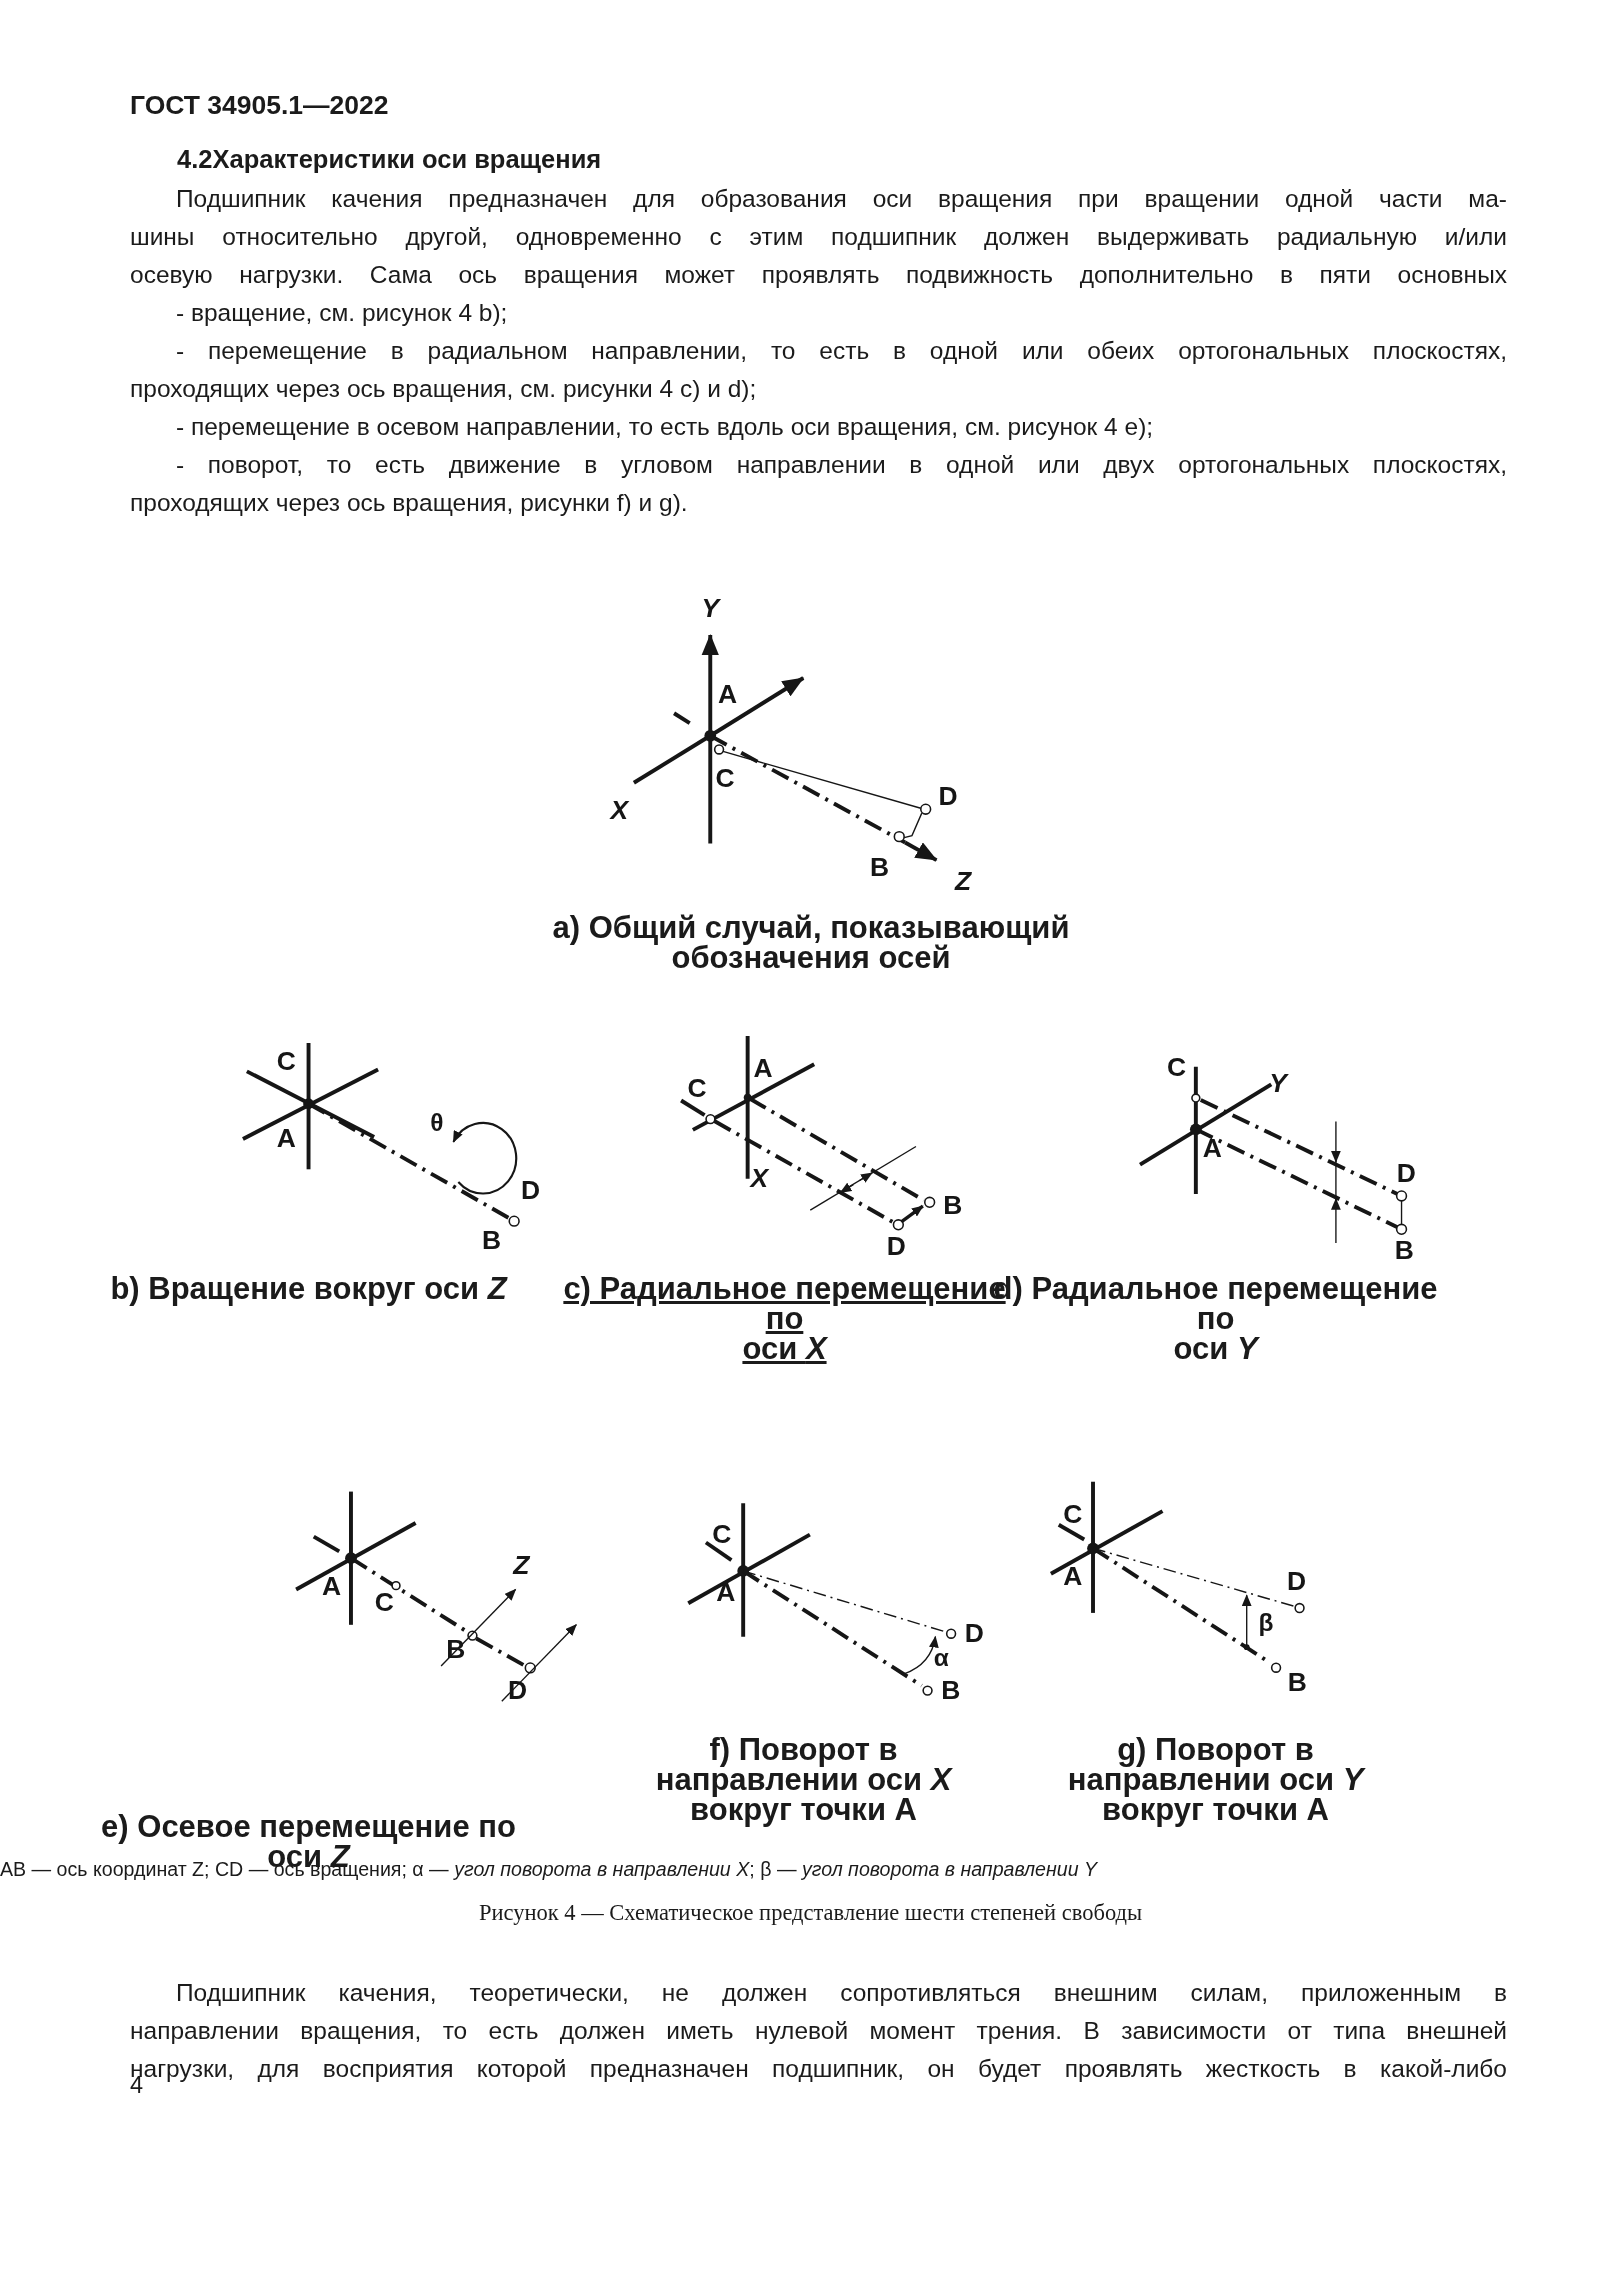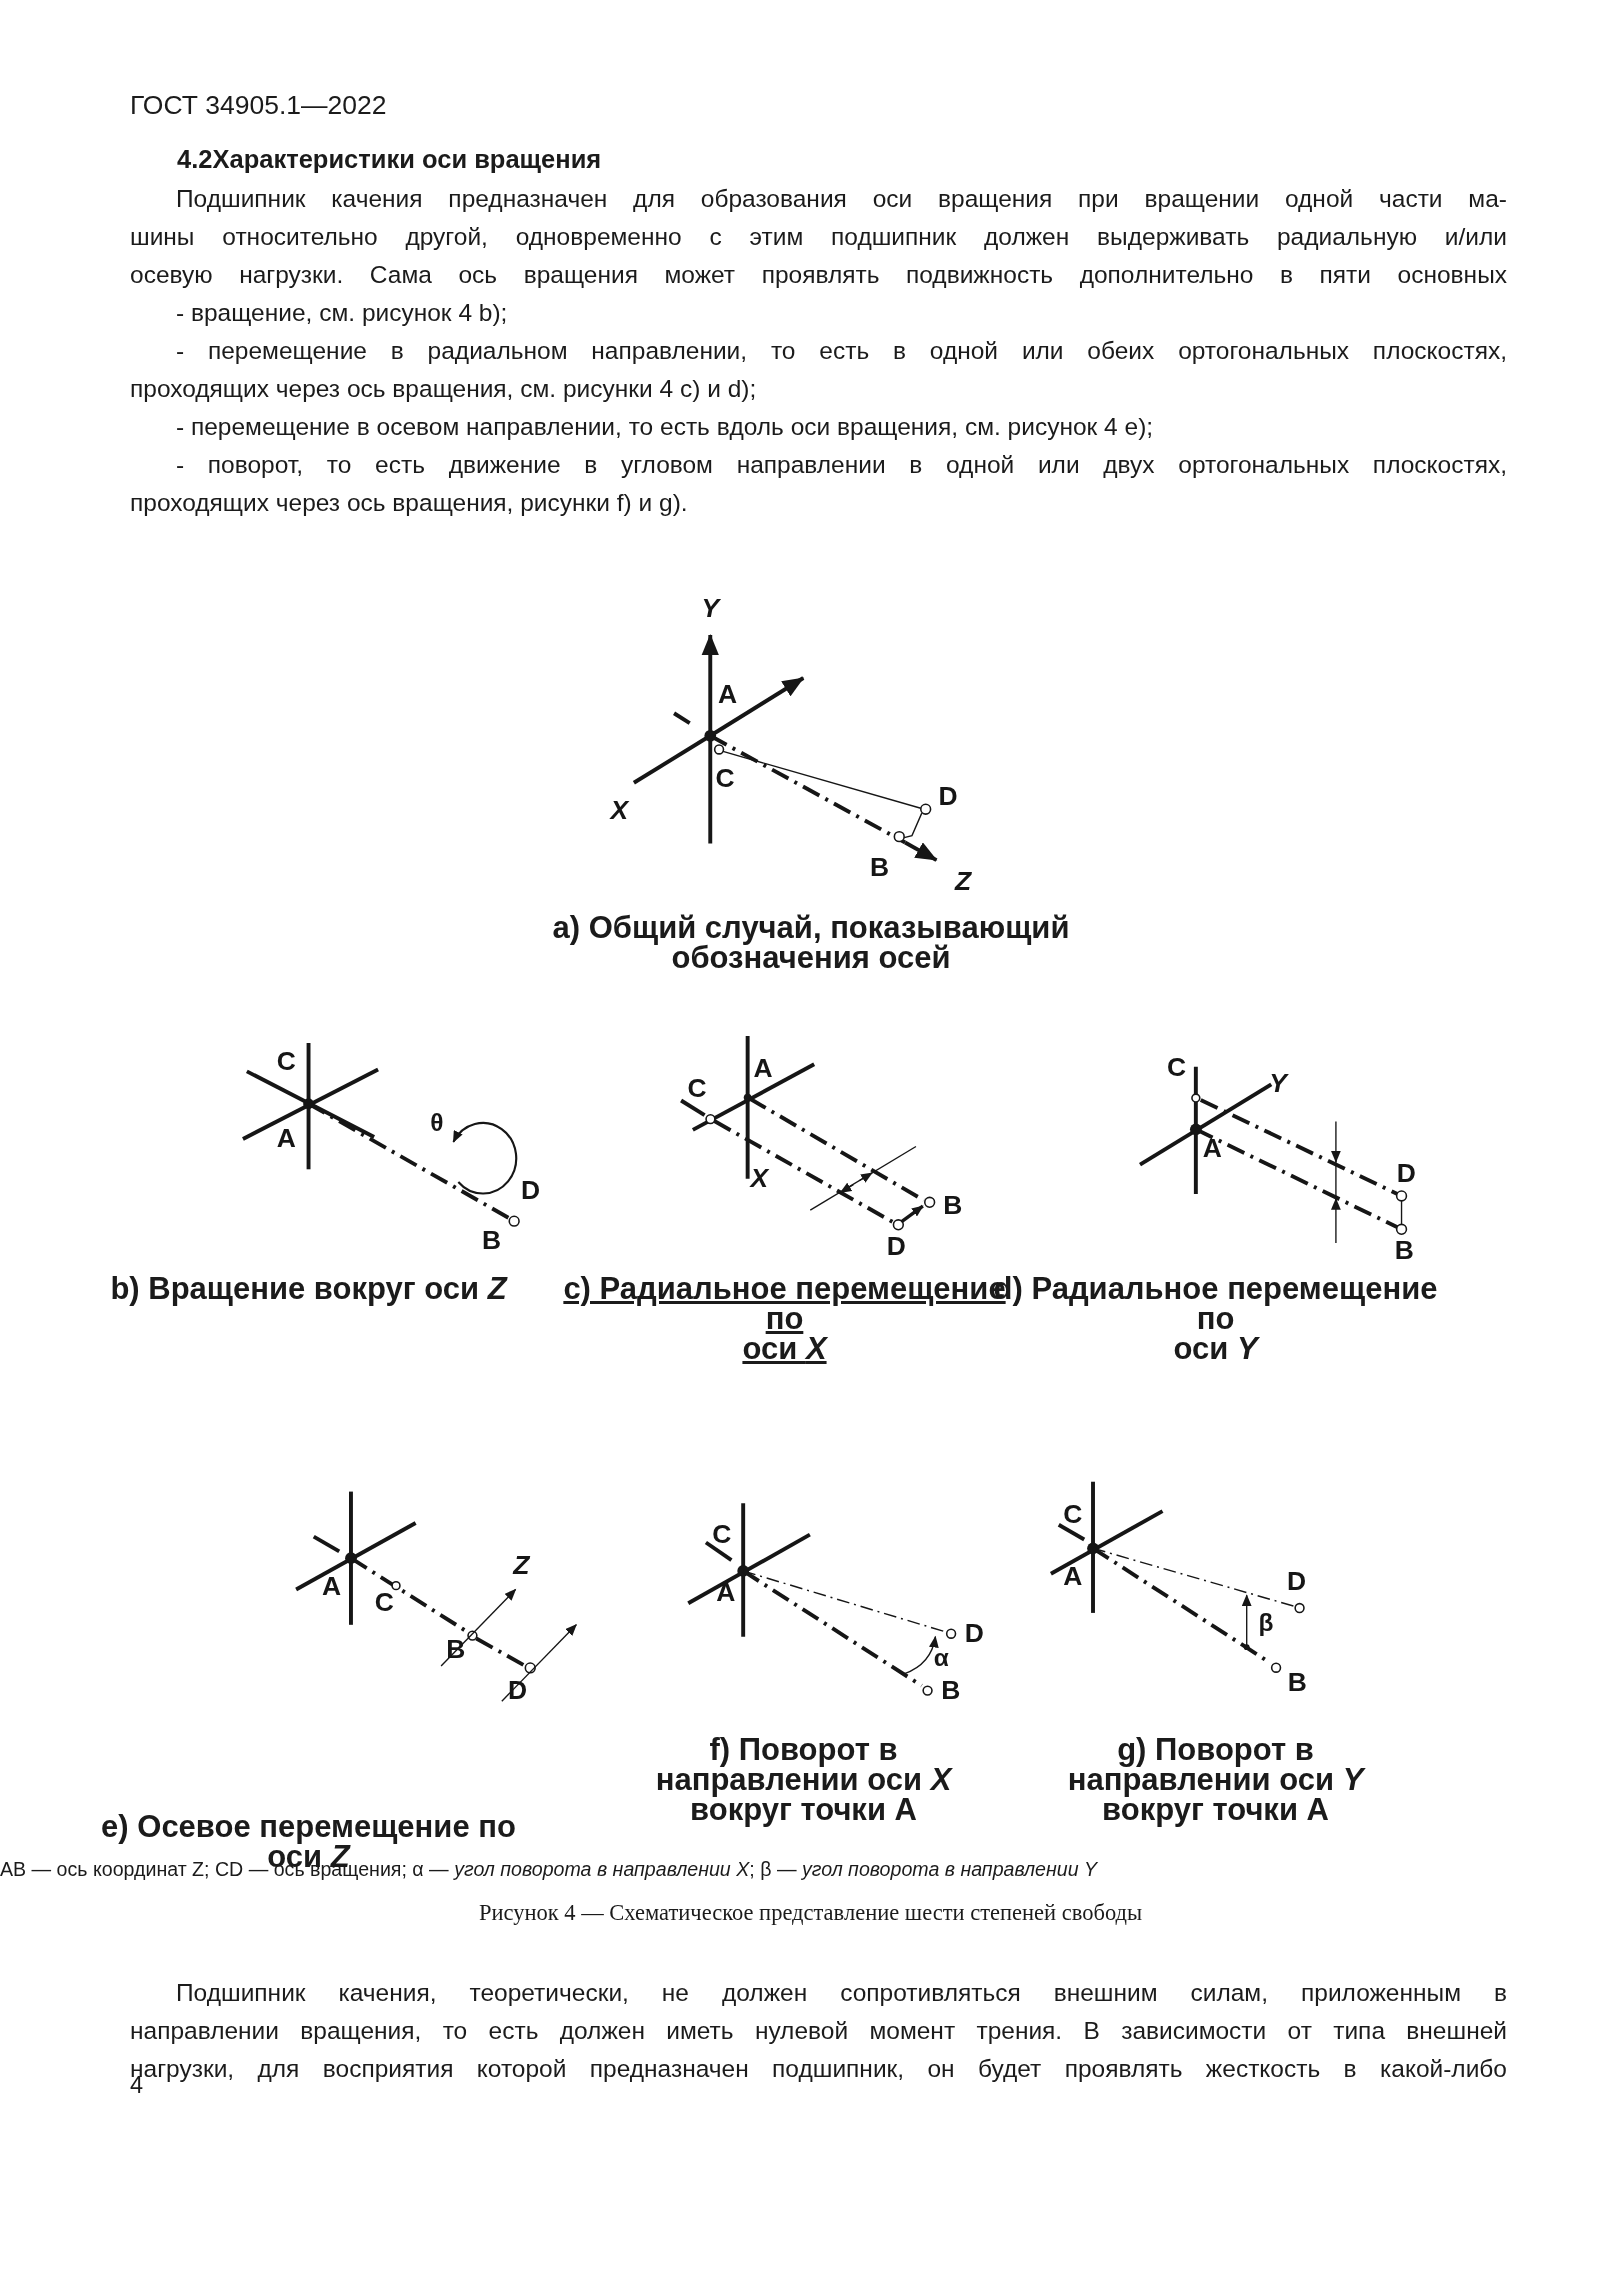--- a/index.html
+++ b/index.html
@@ -1,21 +1,21 @@
 <!DOCTYPE html>
 <html><head>
 <meta charset="utf-8">
 <style>
   html,body{margin:0;padding:0;background:#ffffff;}
   .page{
     position:relative;width:1621px;height:2293px;background:#ffffff;
     font-family:"Liberation Sans", sans-serif;color:#1b1b1b;overflow:hidden;
   }
   .abs{position:absolute;}
-  .doccode{left:130px;top:90px;font-size:26.5px;font-weight:normal;}
+  .doccode{left:130px;top:90px;font-size:26.5px;font-weight:bold;}
   .secheading{left:177px;top:145px;font-size:25.5px;font-weight:bold;}
   .secheading .num{margin-right:0;}
   .bodyblock{left:130px;top:180px;width:1377px;font-size:24.5px;}
   .tl{line-height:38px;white-space:nowrap;}
   .tlw{line-height:38px;}
   .j{text-align:justify;text-align-last:justify;white-space:normal;}
   .ind{text-indent:46px;}
   .cap{position:absolute;font-size:31px;font-weight:bold;text-align:center;line-height:30px;}
   .legend{position:absolute;left:0;top:1858px;width:1284px;text-align:left;font-size:19.6px;}
   .figcaption{position:absolute;left:0;top:1900px;width:1621px;text-align:center;font-size:22.5px;font-family:Liberation Serif, serif;}

